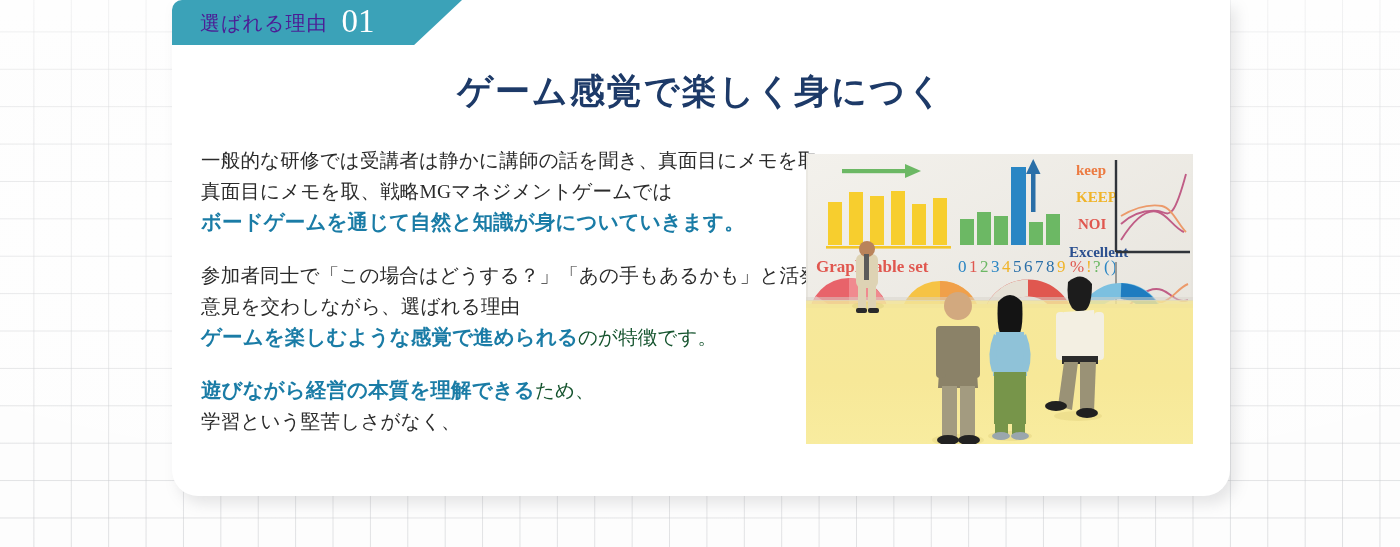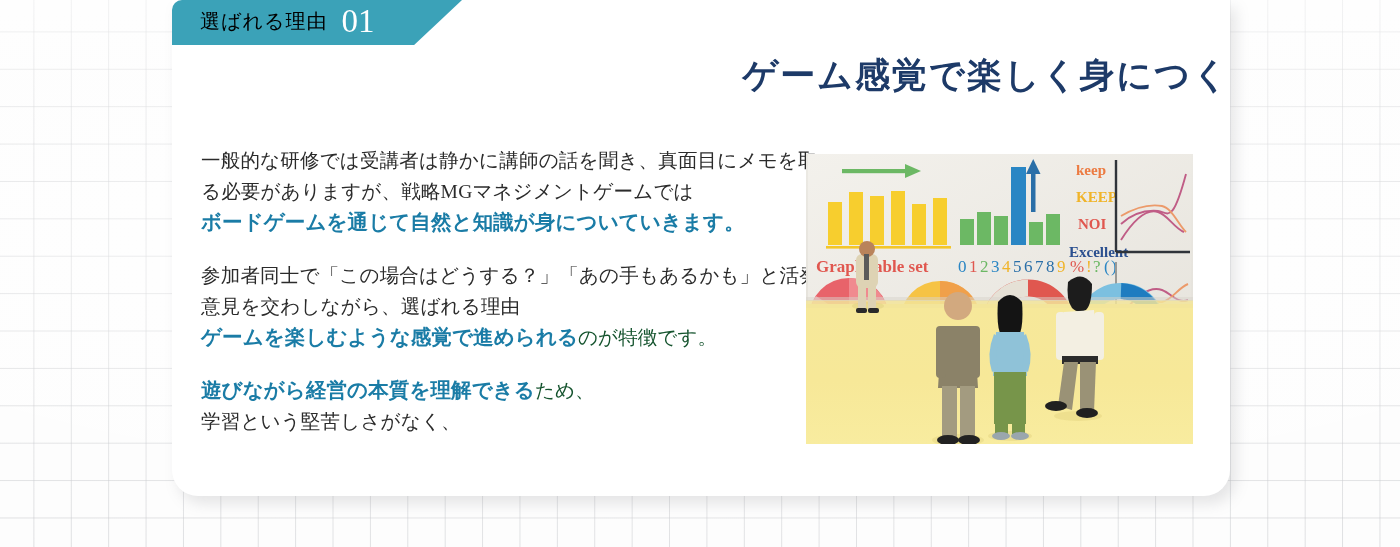--- a/index.html
+++ b/index.html
@@ -61,24 +61,24 @@
     border-top-left-radius: 10px;
     -webkit-clip-path: polygon(0 0, 100% 0, 83.5% 100%, 0 100%);
     clip-path: polygon(0 0, 100% 0, 83.5% 100%, 0 100%);
     display: flex;
     align-items: center;
     justify-content: flex-start;
     box-sizing: border-box;
     padding-left: 28px;
   }
   .ribbon-label {
-    color: #000000;
+    color: #4c1d95;
     font-size: 20px;
     letter-spacing: 1px;
-    font-family: Liberation Mono, monospace;
+    font-family: Liberation Serif, serif;
     font-weight: 400;
     line-height: 1;
     white-space: nowrap;
     text-align: center;
   }
   .ribbon-num {
     color: #ffffff;
     font-size: 33px;
     font-family: "Liberation Serif", "DejaVu Serif", serif;
     font-weight: 400;
@@ -86,23 +86,23 @@
     margin-left: 14px;
     letter-spacing: 0px;
     position: relative;
     top: -1px;
   }
 
   
   .headline {
     position: absolute;
     left: 0;
-    top: 52px;
+    top: 68px;
     width: 1058px;
-    text-align: right;
+    text-align: center;
     color: #1d3a68;
     font-size: 35px;
     font-weight: bold;
     letter-spacing: 2px;
     font-family: "Liberation Serif", "DejaVu Serif", serif;
   }
 
   
   .copy {
     position: absolute;
@@ -150,21 +150,21 @@
 <div id="page">
 
   <div class="card">
 
     <div class="headline">ゲーム感覚で楽しく身につく</div>
 
     <div class="copy">
 
       <div class="para">
         <div class="line">一般的な研修では受講者は静かに講師の話を聞き、真面目にメモを取</div>
-        <div class="line">る必要がありますが、戦略MGマネジメントゲームでは</div>
+        <div class="line">真面目にメモを取、戦略MGマネジメントゲームでは</div>
         <div class="line em"><span>ボードゲームを通じて自然と知識が身についていきます。</span><span class="tail"></span></div>
       </div>
 
       <div class="para">
         <div class="line">参加者同士で「この場合はどうする？」「あの手もあるかも」と活発に</div>
         <div class="line">意見を交わしながら、選ばれる理由</div>
         <div class="line em"><span>ゲームを楽しむような感覚で進められる</span><span class="tail">のが特徴です。</span></div>
       </div>
 
       <div class="para">

